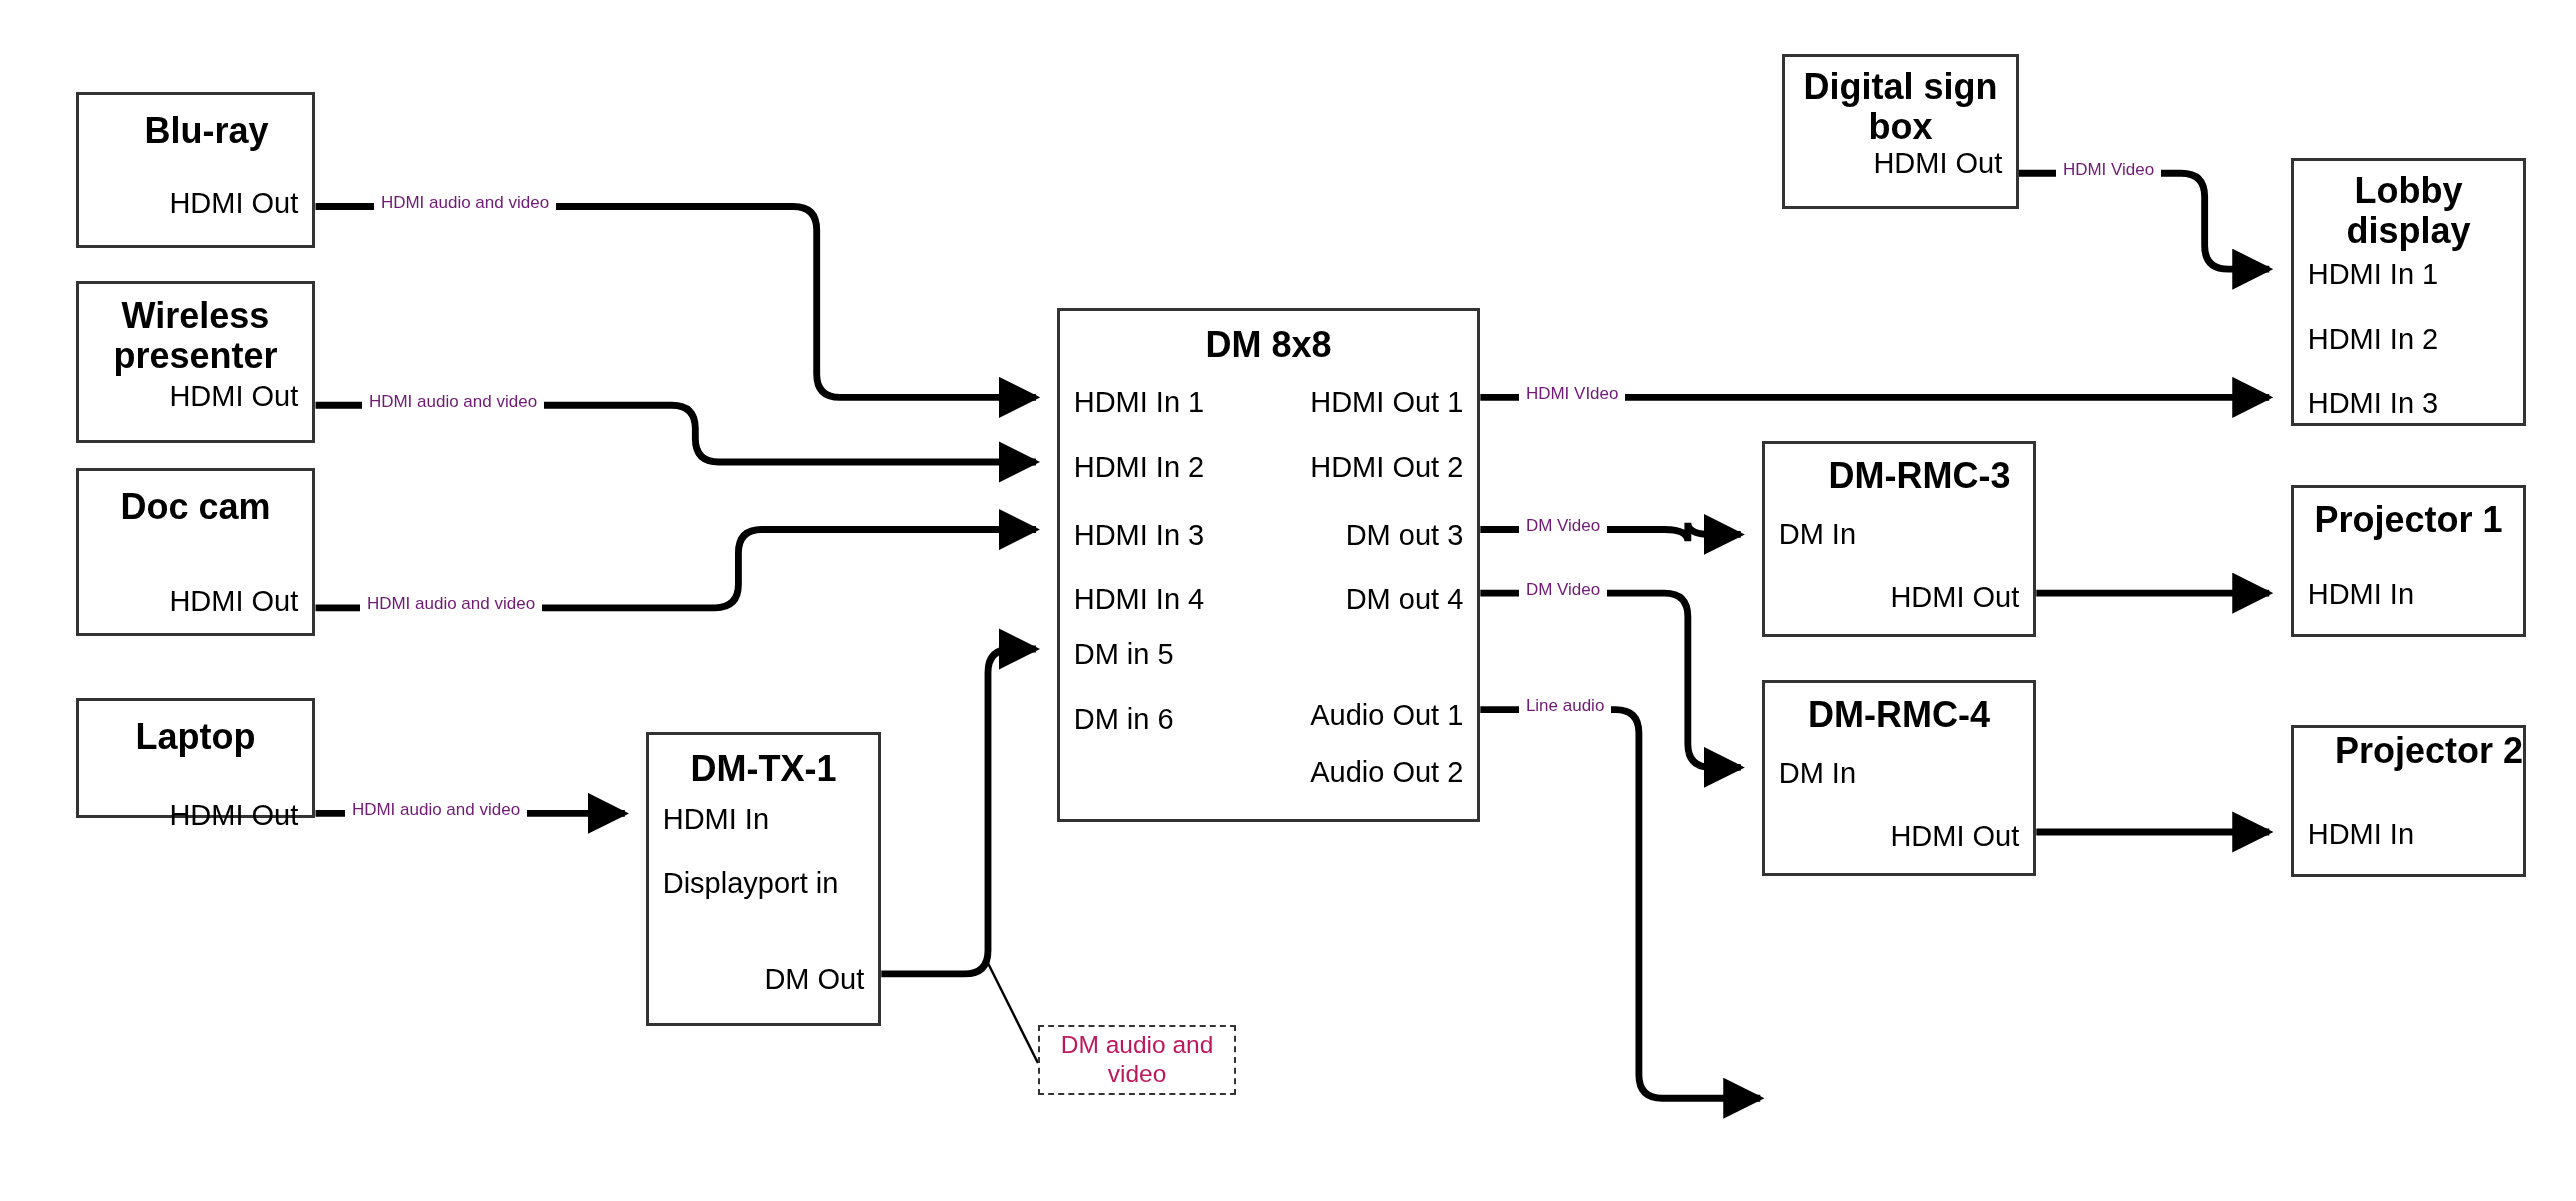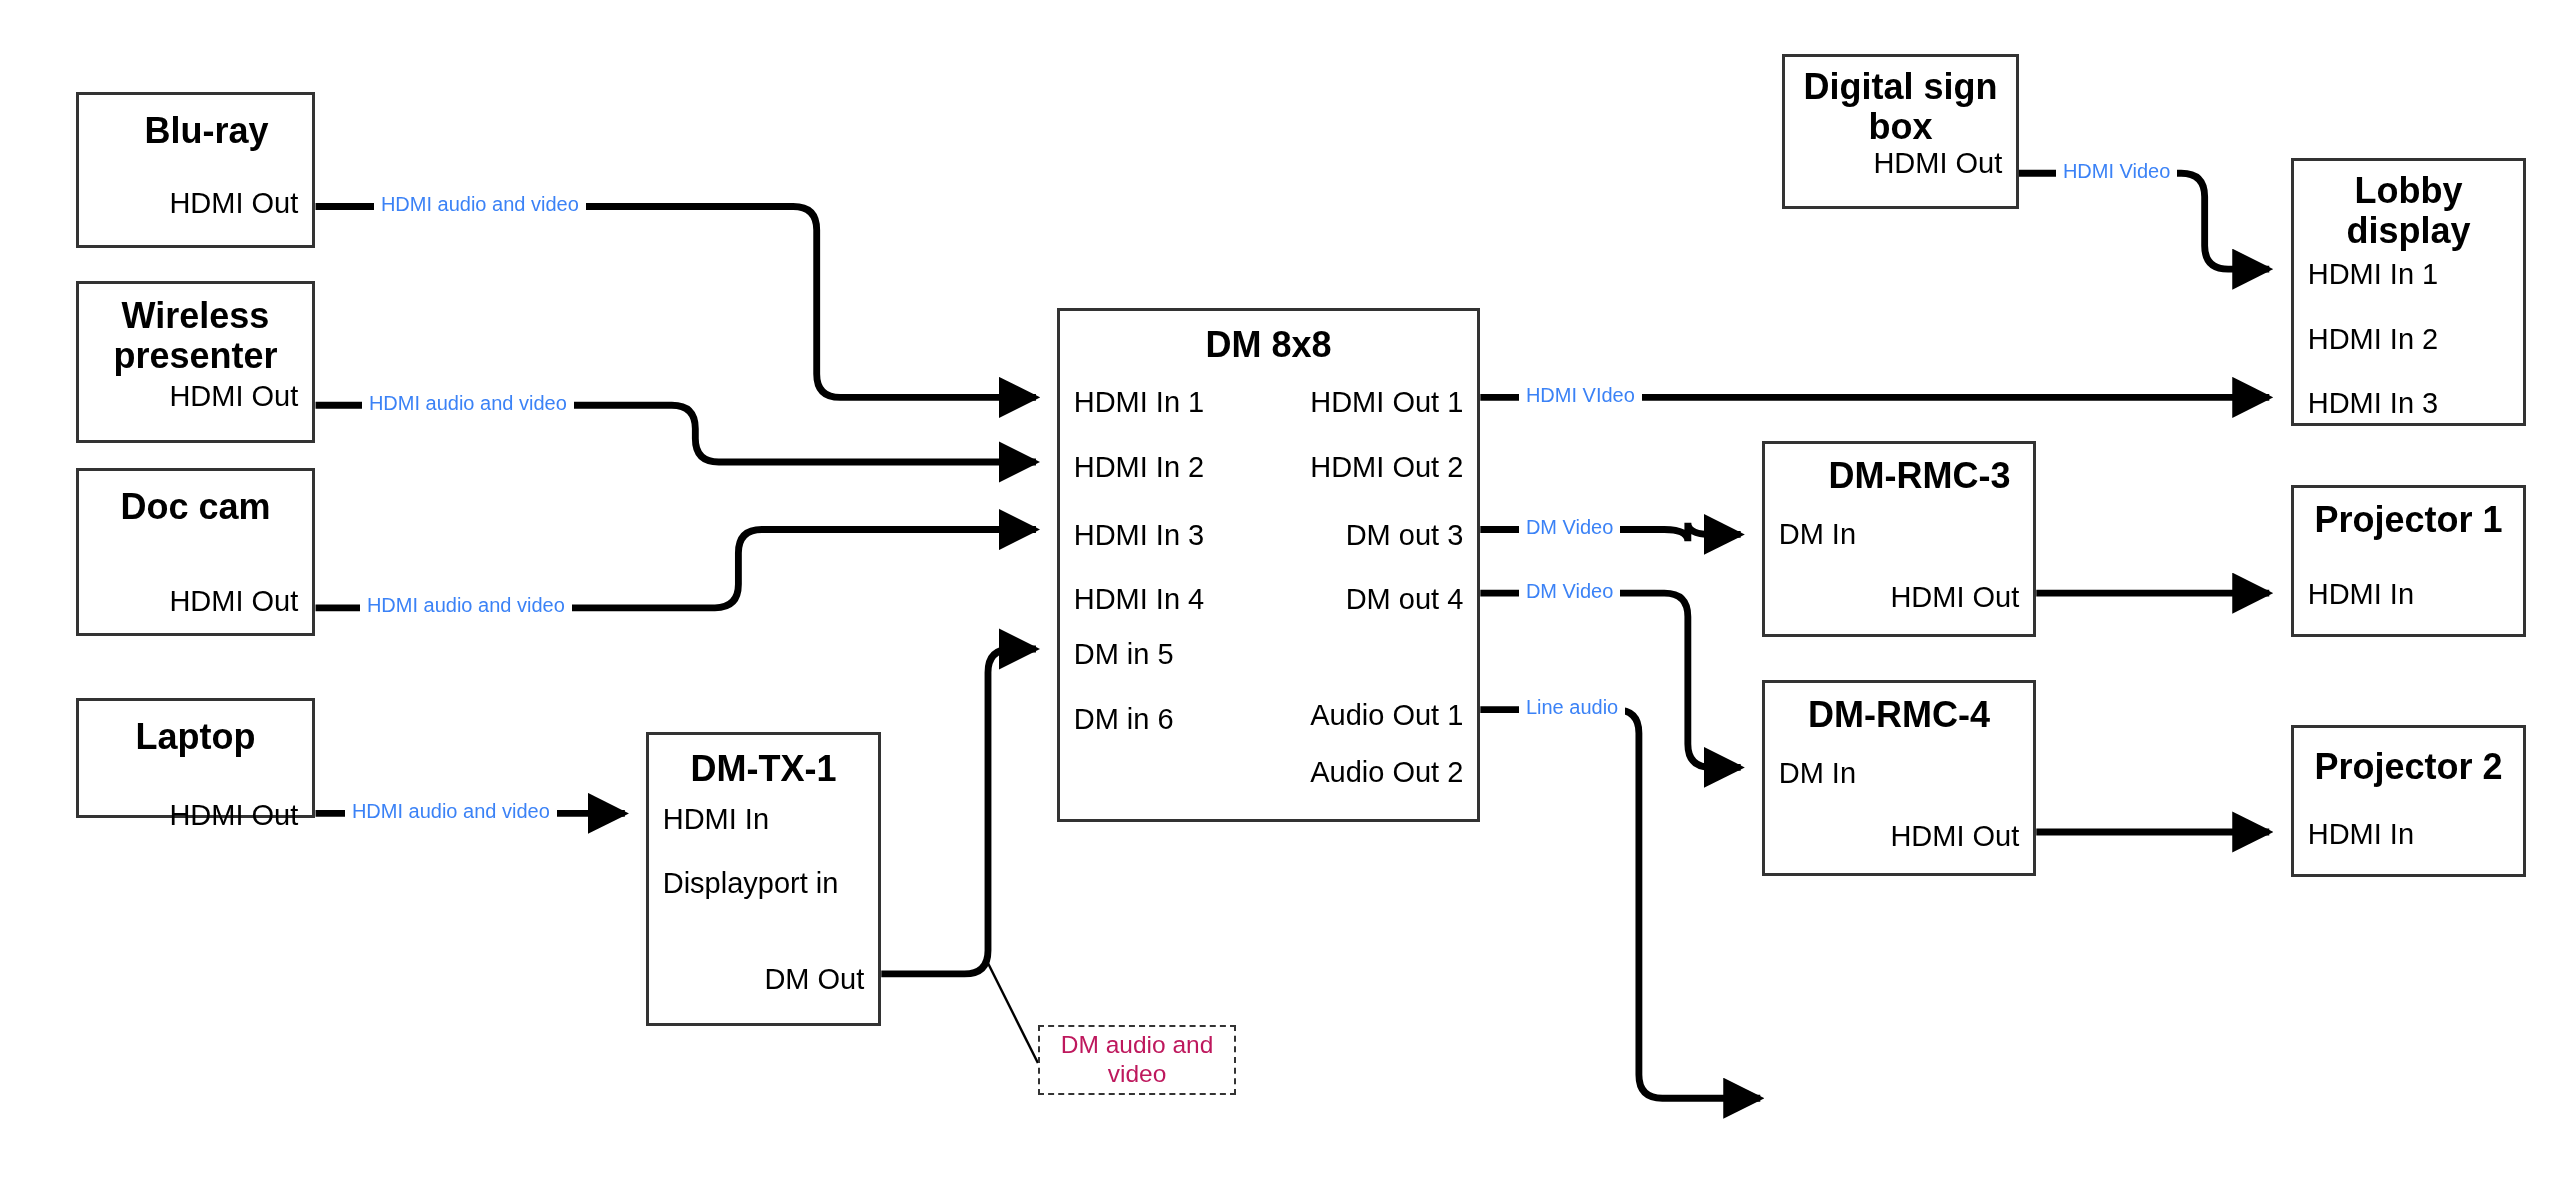--- a/index.html
+++ b/index.html
@@ -60,22 +60,22 @@
     text-align: center;
     line-height: 1.18;
     display: flex;
     align-items: center;
     justify-content: center;
     padding: 3.9px 7.8px;
     z-index: 6;
   }
   .wire-label {
     position: absolute;
-    font-size: 20px;
-    color: #3b82f6;
+    font-size: 17px;
+    color: #701a75;
     background: #ffffff;
     white-space: nowrap;
     padding: 0 6.9px;
     z-index: 7;
     line-height: 1.0;
   }
 </style>
 </head>
 <body>
 
@@ -192,21 +192,21 @@
     <div class="port left" style="top:76px;">DM In</div>
     <div class="port right" style="top:139px;">HDMI Out</div>
   </div>
 
   <div class="node" style="left:2291px; top:485px; width:235px; height:152px;">
     <div class="title" style="margin-top:11.7px;">Projector 1</div>
     <div class="port left" style="top:92px;">HDMI In</div>
   </div>
 
   <div class="node" style="left:2291px; top:725px; width:235px; height:152px;">
-    <div class="title" style="margin-top:19px;">Projector 2</div>
+    <div class="title" style="margin-top:3px;text-align:right;">Projector 2</div>
     <div class="port left" style="top:92px;">HDMI In</div>
   </div>
 
 
   <div class="note-box" style="left:1038px; top:1025px; width:198px; height:70px;">DM audio and video</div>
 
   <div class="wire-label" style="left:374px; top:194px;">HDMI audio and video</div>
 
   <div class="wire-label" style="left:362px; top:393px;">HDMI audio and video</div>
 

